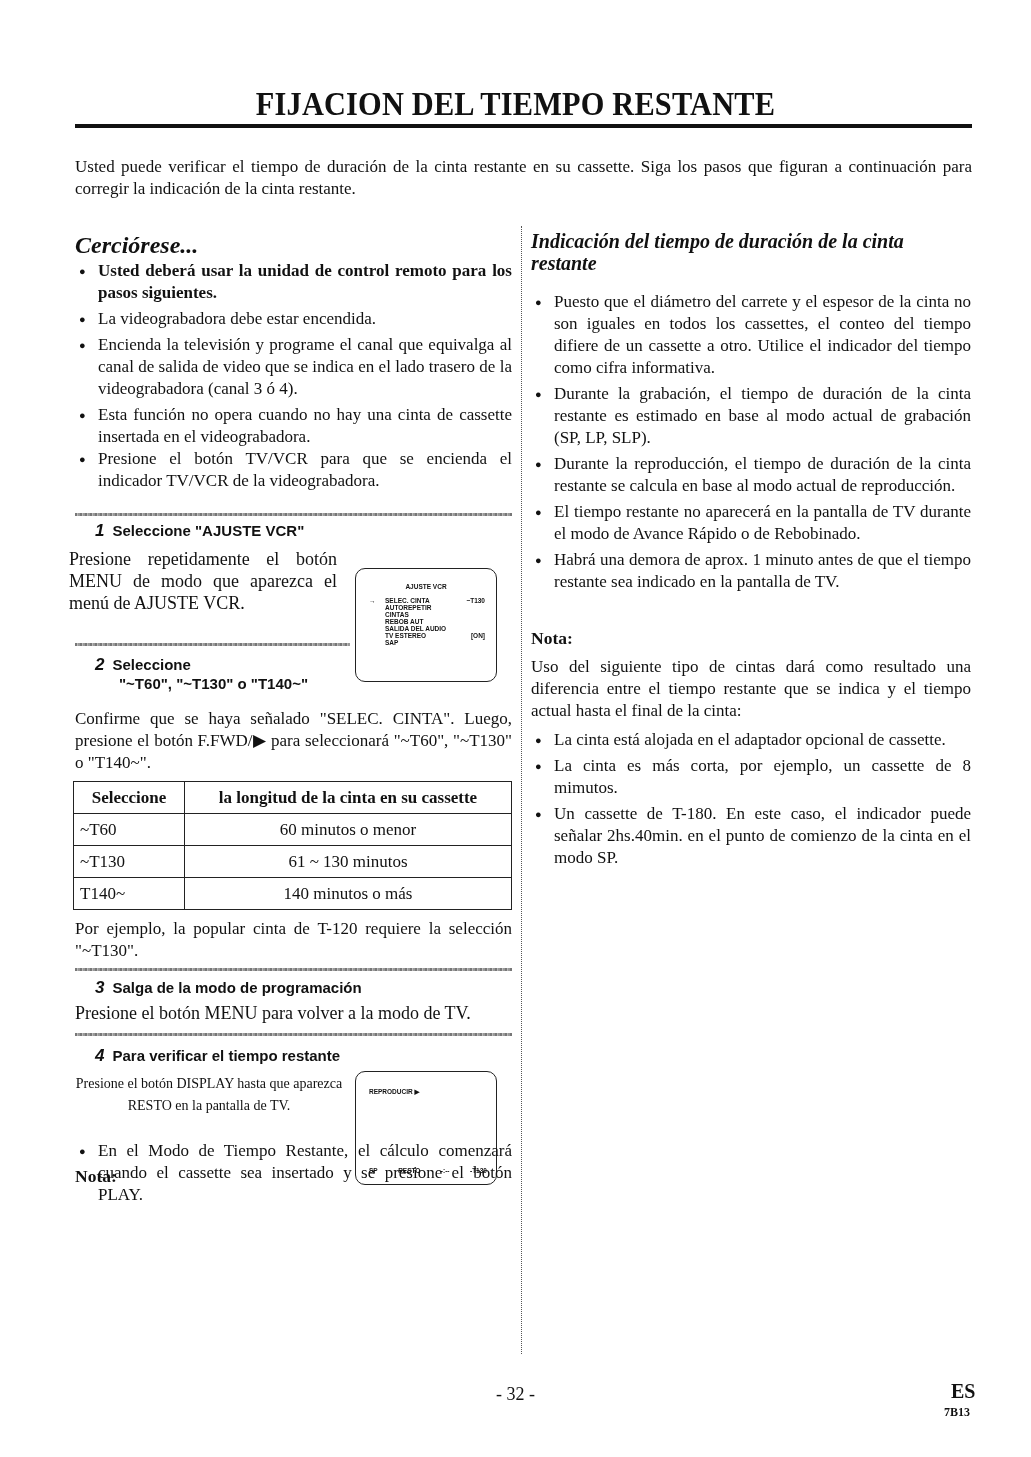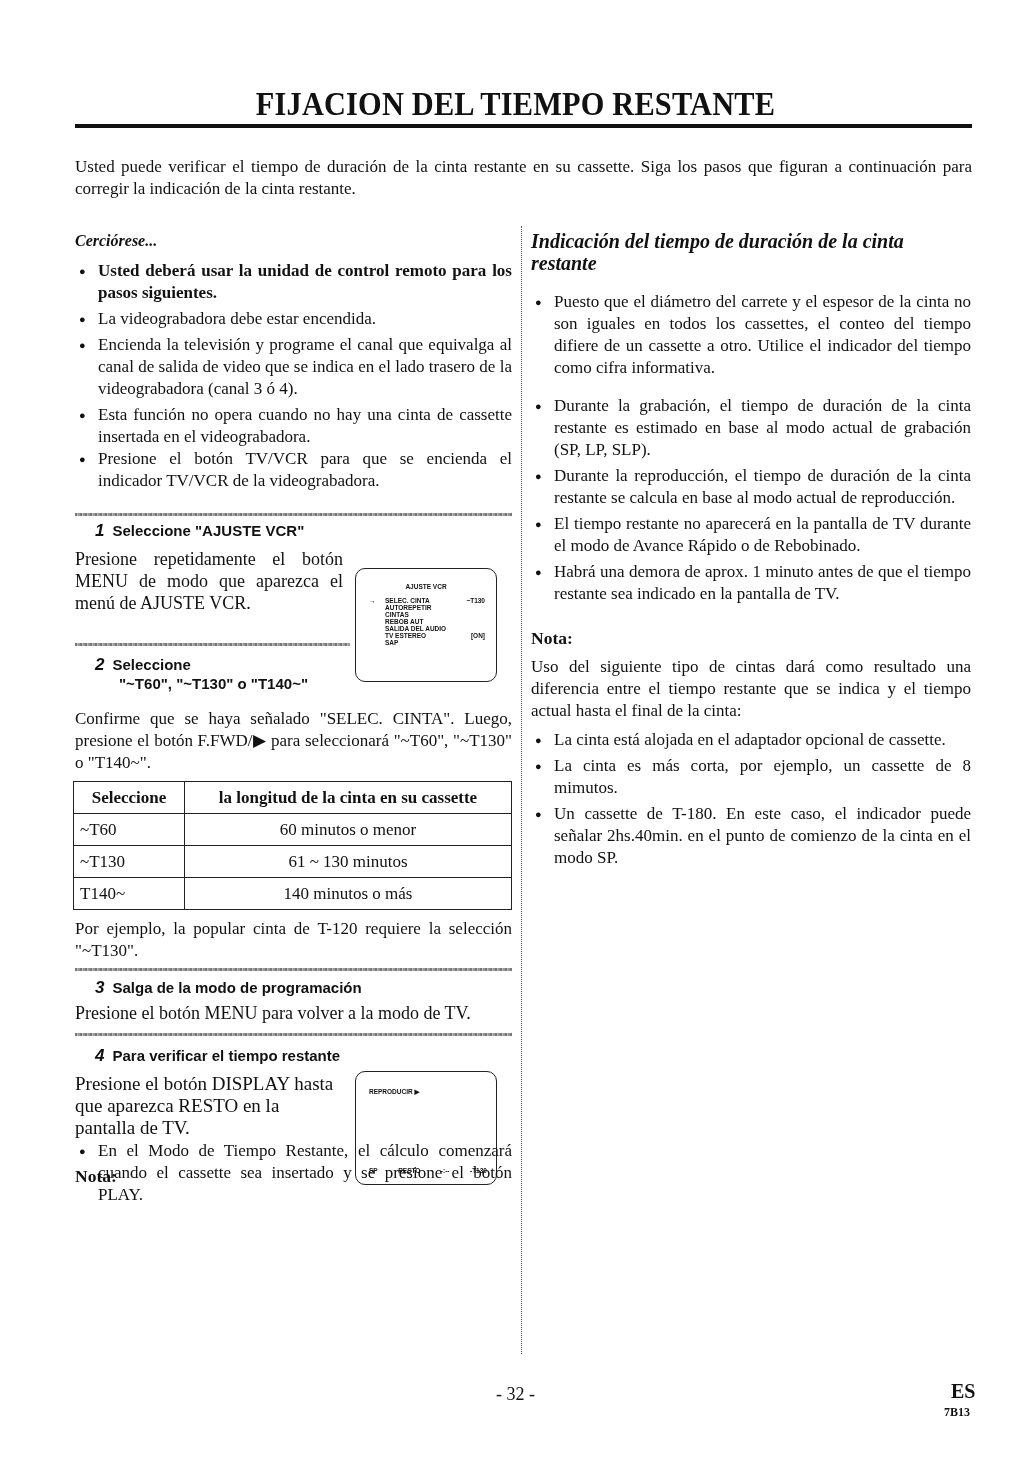--- a/index.html
+++ b/index.html
@@ -7,21 +7,21 @@
          font-family:"Liberation Serif", serif; color:#111; }
   .abs { position:absolute; }
   .title { left:0; width:1031px; top:86px; text-align:center; font-size:33px; font-weight:bold;
            letter-spacing:0.2px; transform:scaleX(0.92); transform-origin:center; }
   .title-rule { left:75px; width:897px; top:124px; height:4px; background:#111; }
   .intro { left:75px; width:897px; top:156px; font-size:17px; line-height:22px; text-align:justify; }
   .col-div { left:521px; top:226px; height:1128px; width:0; border-left:1.5px dotted #555; }
 
   .lcol { left:75px; width:437px; }
   .rcol { left:531px; width:440px; }
-  .it-head { font-style:italic; font-weight:bold; font-size:16px; }
+  .it-head { font-style:italic; font-weight:bold; font-size:24px; }
   .bullet { position:relative; padding-left:23px; font-size:17px; line-height:22px; text-align:justify; }
   .bullet::before { content:"\25CF"; position:absolute; left:4px; top:0; font-size:11px; }
   .bold { font-weight:bold; }
   .body-t { font-size:17px; line-height:22px; text-align:justify; }
   .step { font-family:"Liberation Sans", sans-serif; font-size:15px; font-weight:bold; }
   .step .num { font-style:italic; font-size:17px; margin-right:8px; }
   .hatch { height:3px; background:repeating-linear-gradient(90deg,#777 0 2px,#bbb 2px 3px,#999 3px 5px); }
 
   .screen { border:1.5px solid #222; border-radius:10px; background:#fff;
             font-family:"Liberation Sans", sans-serif; font-size:6.5px; font-weight:bold; color:#111; }
@@ -48,21 +48,21 @@
   <div class="bullet" style="margin-bottom:4px;">La videograbadora debe estar encendida.</div>
   <div class="bullet" style="margin-bottom:4px;">Encienda la televisión y programe el canal que equivalga al canal de salida de video que se indica en el lado trasero de la videograbadora (canal 3 ó 4).</div>
   <div class="bullet">Esta función no opera cuando no hay una cinta de cassette insertada en el videograbadora.</div>
   <div class="bullet" style="margin-bottom:4px;">Presione el botón TV/VCR para que se encienda el indicador TV/VCR de la videograbadora.</div>
 </div>
 <div class="abs hatch" style="left:75px;width:437px;top:513px;"></div>
 
 <div class="abs step" style="left:95px;top:521px;">
   <span class="num">1</span><span>Seleccione "AJUSTE VCR"</span>
 </div>
-<div class="abs body-t" style="left:75px;width:268px;top:548px;line-height:22px;font-size:18px;">Presione repetidamente el botón MENU de modo que aparezca el menú de AJUSTE VCR.</div>
+<div class="abs body-t" style="left:69px;width:268px;top:548px;line-height:22px;font-size:18px;">Presione repetidamente el botón MENU de modo que aparezca el menú de AJUSTE VCR.</div>
 
 <div class="abs screen" style="left:355px;top:568px;width:140px;height:112px;">
   <div style="text-align:center;margin-top:14px;">AJUSTE VCR</div>
   <div style="position:absolute;left:13px;top:28px;">→</div>
   <div style="position:absolute;left:29px;top:28px;width:100px;line-height:7px;">
     <div style="display:flex;justify-content:space-between;">
         <span>SELEC. CINTA</span>
         <span>~T130</span>
       </div>
     <div>AUTOREPETIR</div>
@@ -110,40 +110,40 @@
 <div class="abs lcol body-t" style="top:918px;">Por ejemplo, la popular cinta de T-120 requiere la selección "~T130".</div>
 <div class="abs hatch" style="left:75px;width:437px;top:968px;"></div>
 <div class="abs step" style="left:95px;top:978px;text-align:center;">
   <span class="num">3</span><span>Salga de la modo de programación</span>
 </div>
 <div class="abs lcol body-t" style="top:1002px;font-size:18px;">Presione el botón MENU para volver a la modo de TV.</div>
 <div class="abs hatch" style="left:75px;width:437px;top:1033px;"></div>
 <div class="abs step" style="left:95px;top:1046px;">
   <span class="num">4</span><span>Para verificar el tiempo restante</span>
 </div>
-<div class="abs body-t" style="left:75px;width:268px;top:1073px;font-size:19px;text-align:left;">Presione el botón DISPLAY hasta que aparezca RESTO en la pantalla de TV.</div>
+<div class="abs body-t" style="left:75px;width:268px;top:1073px;font-size:14px;text-align:center;">Presione el botón DISPLAY hasta que aparezca RESTO en la pantalla de TV.</div>
 
 <div class="abs screen" style="left:355px;top:1071px;width:140px;height:112px;">
   <div style="position:absolute;left:13px;top:16px;">REPRODUCIR ▶</div>
   <div style="position:absolute;left:13px;bottom:10px;width:118px;display:flex;justify-content:space-between;">
     <span>SP</span>
     <span>RESTO</span>
     <span>-:--</span>
     <span>-T130</span>
   </div>
 </div>
 
 <div class="abs nota" style="left:75px;top:1166px;">Nota:</div>
 <div class="abs lcol" style="top:1140px;">
   <div class="bullet">En el Modo de Tiempo Restante, el cálculo comenzará cuando el cassette sea insertado y se presione el botón PLAY.</div>
 </div>
 
 <div class="abs rcol it-head" style="top:230px;font-size:20px;line-height:22px;width:400px;">Indicación del tiempo de duración de la cinta restante</div>
 <div class="abs rcol" style="top:291px;">
-  <div class="bullet" style="margin-bottom:16px;">Puesto que el diámetro del carrete y el espesor de la cinta no son iguales en todos los cassettes, el conteo del tiempo difiere de un cassette a otro. Utilice el indicador del tiempo como cifra informativa.</div>
+  <div class="bullet" style="margin-bottom:4px;">Puesto que el diámetro del carrete y el espesor de la cinta no son iguales en todos los cassettes, el conteo del tiempo difiere de un cassette a otro. Utilice el indicador del tiempo como cifra informativa.</div>
   <div class="bullet" style="margin-bottom:4px;">Durante la grabación, el tiempo de duración de la cinta restante es estimado en base al modo actual de grabación (SP, LP, SLP).</div>
   <div class="bullet" style="margin-bottom:4px;">Durante la reproducción, el tiempo de duración de la cinta restante se calcula en base al modo actual de reproducción.</div>
   <div class="bullet" style="margin-bottom:4px;">El tiempo restante no aparecerá en la pantalla de TV durante el modo de Avance Rápido o de Rebobinado.</div>
   <div class="bullet">Habrá una demora de aprox. 1 minuto antes de que el tiempo restante sea indicado en la pantalla de TV.</div>
 </div>
 <div class="abs nota" style="left:531px;top:628px;">Nota:</div>
 <div class="abs rcol body-t" style="top:656px;">Uso del siguiente tipo de cintas dará como resultado una diferencia entre el tiempo restante que se indica y el tiempo actual hasta el final de la cinta:</div>
 <div class="abs rcol" style="top:729px;">
   <div class="bullet" style="margin-bottom:4px;">La cinta está alojada en el adaptador opcional de cassette.</div>
   <div class="bullet" style="margin-bottom:4px;">La cinta es más corta, por ejemplo, un cassette de 8 mimutos.</div>

